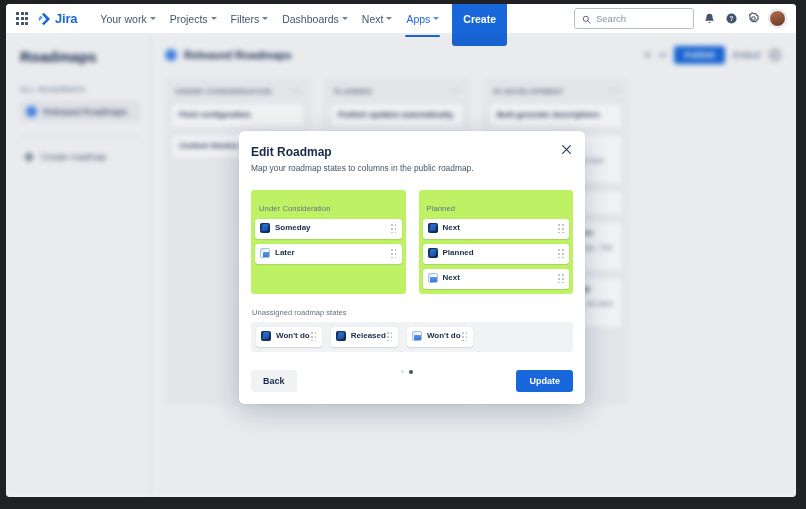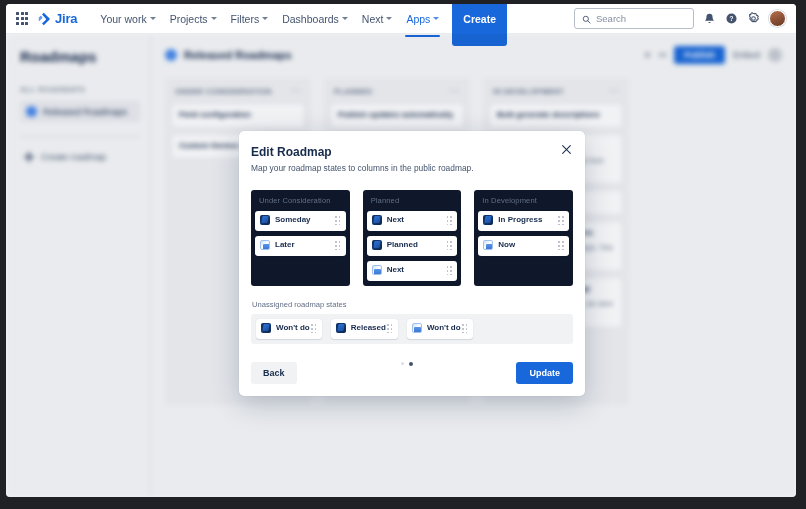--- a/index.html
+++ b/index.html
@@ -249,23 +249,23 @@
     cursor: pointer; border-radius: 3px;
   }
   .modal-close svg { display:block; }
 
   .columns {
     display: flex; gap: 13px;
     margin-top: 15px;
   }
   .mcol {
     flex: 1;
-    background: #0f172a;
+    background: #bef264;
     border-radius: 3px;
-    padding: 5px 4px 5px;
+    padding: 13px 4px 5px;
   }
   .mcol-head {
     font-size: 7.6px; color: #626f86;
     padding: 1px 4px 6px;
     letter-spacing: .1px;
   }
   .chip {
     display: flex; align-items: flex-start;
     background: #ffffff;
     border-radius: 3px;
@@ -625,47 +625,20 @@
                 <i></i>
                 <i></i>
                 <i></i>
                 <i></i>
                 <i></i>
                 <i></i>
               </span>
         </div>
       </div>
 
-      <div class="mcol">
-        <div class="mcol-head">In Development</div>
-        <div class="chip">
-          <span class="chip-icon dark"></span>
-          <span class="chip-label">In Progress</span>
-          <span class="chip-grip">
-                <i></i>
-                <i></i>
-                <i></i>
-                <i></i>
-                <i></i>
-                <i></i>
-              </span>
-        </div>
-        <div class="chip">
-          <span class="chip-icon light"></span>
-          <span class="chip-label">Now</span>
-          <span class="chip-grip">
-                <i></i>
-                <i></i>
-                <i></i>
-                <i></i>
-                <i></i>
-                <i></i>
-              </span>
-        </div>
-      </div>
     </div>
 
     <div class="unassigned-label">Unassigned roadmap states</div>
     <div class="unassigned-tray">
       <div class="chip">
         <span class="chip-icon dark"></span>
         <span class="chip-label">Won't do</span>
         <span class="chip-grip">
               <i></i>
               <i></i>

